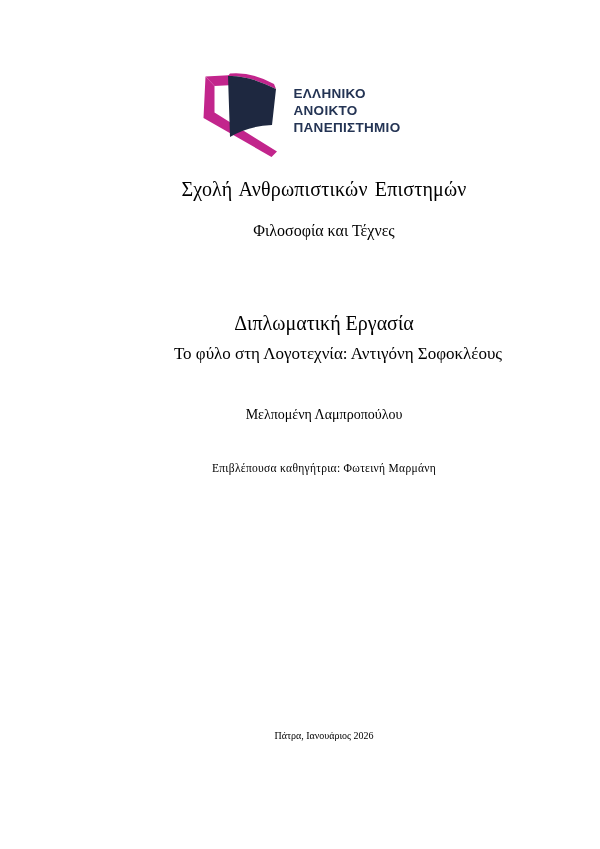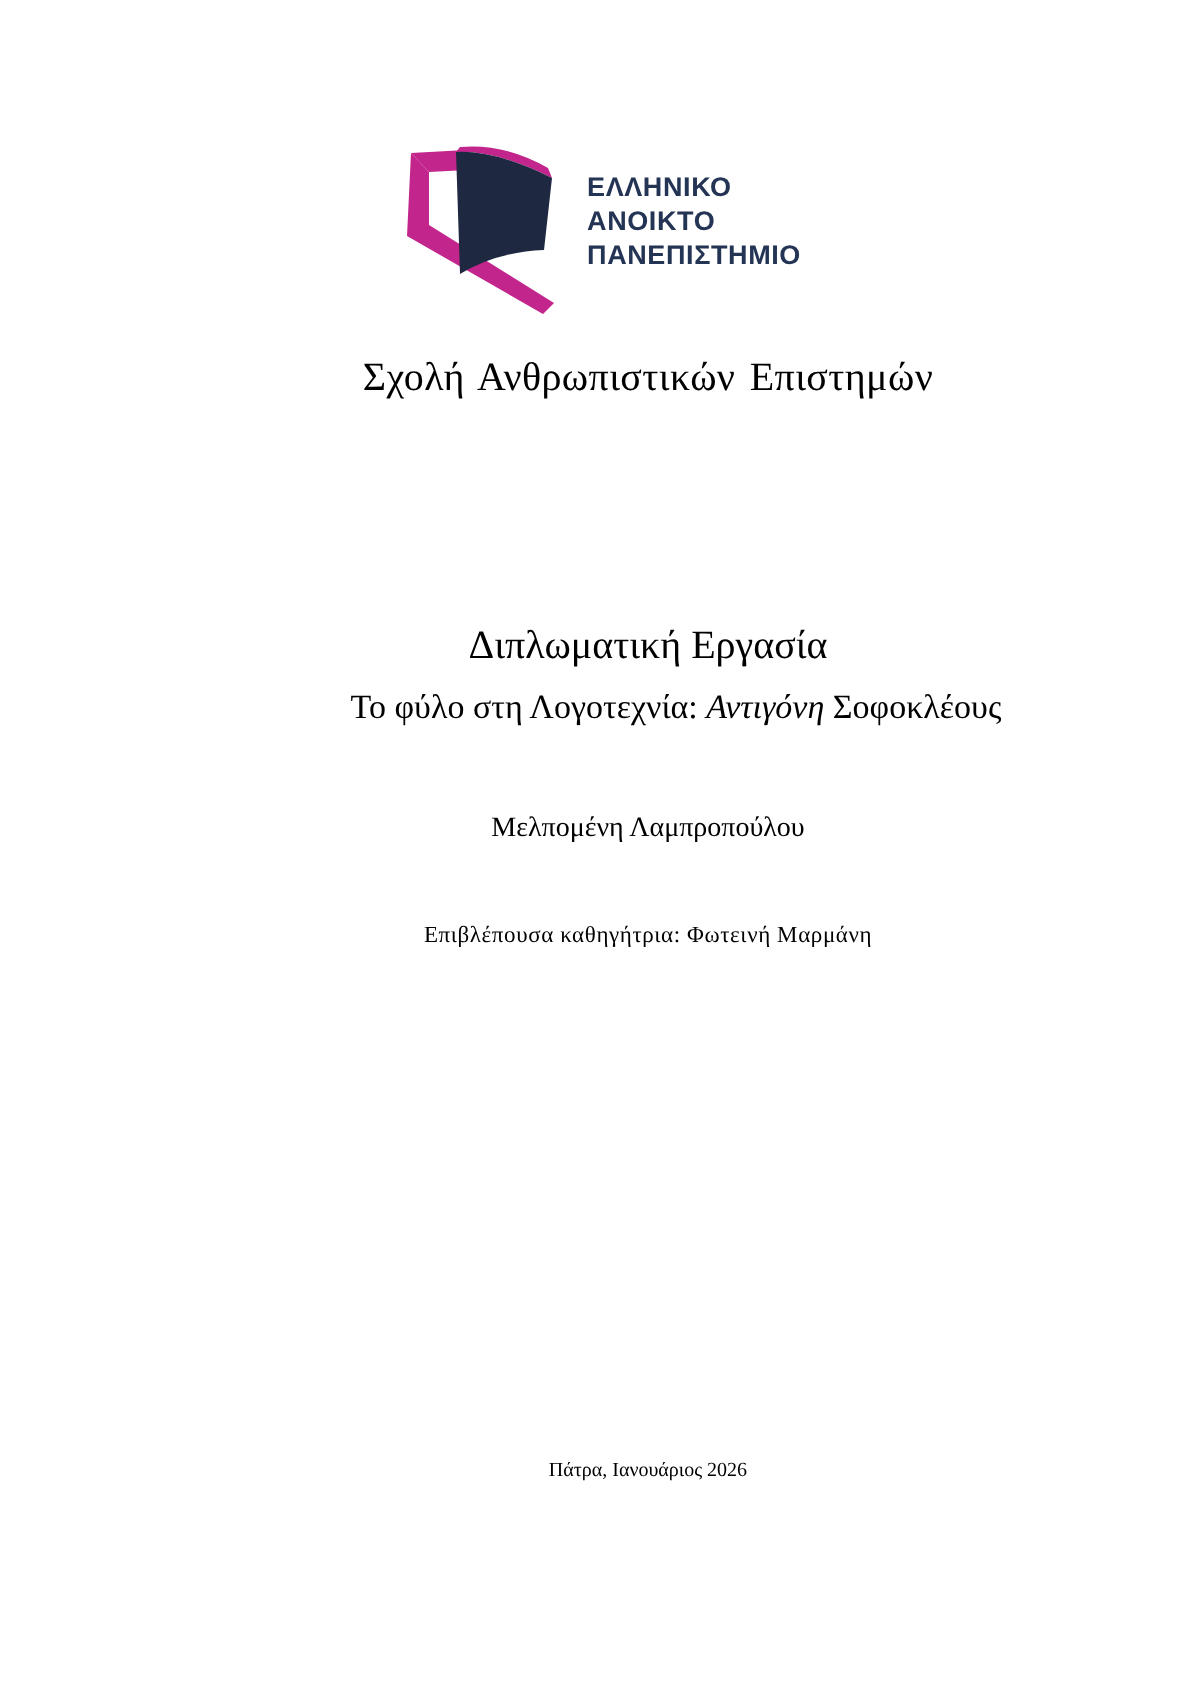--- a/index.html
+++ b/index.html
@@ -45,21 +45,21 @@
     left: 12px;
     right: 0;
     text-align: center;
     white-space: nowrap;
     padding-left: 36px;
   }
   .school      { top: 178px; font-size: 20px;  letter-spacing: 0.2px; word-spacing: 2px; }
   .program     { top: 222px; font-size: 16px;  }
   .thesis-type { top: 312px; font-size: 20px;  }
   .thesis-title{ top: 344px; font-size: 17px;  transform: translateX(14px); }
-  .thesis-title .em { font-style: italic; }
+  .thesis-title .em { }
   .author      { top: 407px; font-size: 14px; }
   .supervisor  { top: 462px; font-size: 11.5px; letter-spacing: 0.3px; }
   .place-date  { top: 730px; font-size: 10px; }
 </style>
 </head>
 <body>
 
 <div class="page">
 
   <div class="logo-row">
@@ -75,20 +75,21 @@
     </svg>
     <div class="logo-text">
       <div>ΕΛΛΗΝΙΚΟ</div>
       <div>ΑΝΟΙΚΤΟ</div>
       <div>ΠΑΝΕΠΙΣΤΗΜΙΟ</div>
     </div>
   </div>
 
   <div class="line school">Σχολή Ανθρωπιστικών Επιστημών</div>
 
+  <div class="line program">Φιλοσοφία και Τέχνες</div>
 
   <div class="line thesis-type">Διπλωματική Εργασία</div>
 
   <div class="line thesis-title"><span>Το φύλο στη Λογοτεχνία: </span><span class="em">Αντιγόνη</span><span> Σοφοκλέους</span></div>
 
   <div class="line author">Μελπομένη Λαμπροπούλου</div>
 
   <div class="line supervisor">Επιβλέπουσα καθηγήτρια: Φωτεινή Μαρμάνη</div>
 
   <div class="line place-date">Πάτρα, Ιανουάριος 2026</div>

